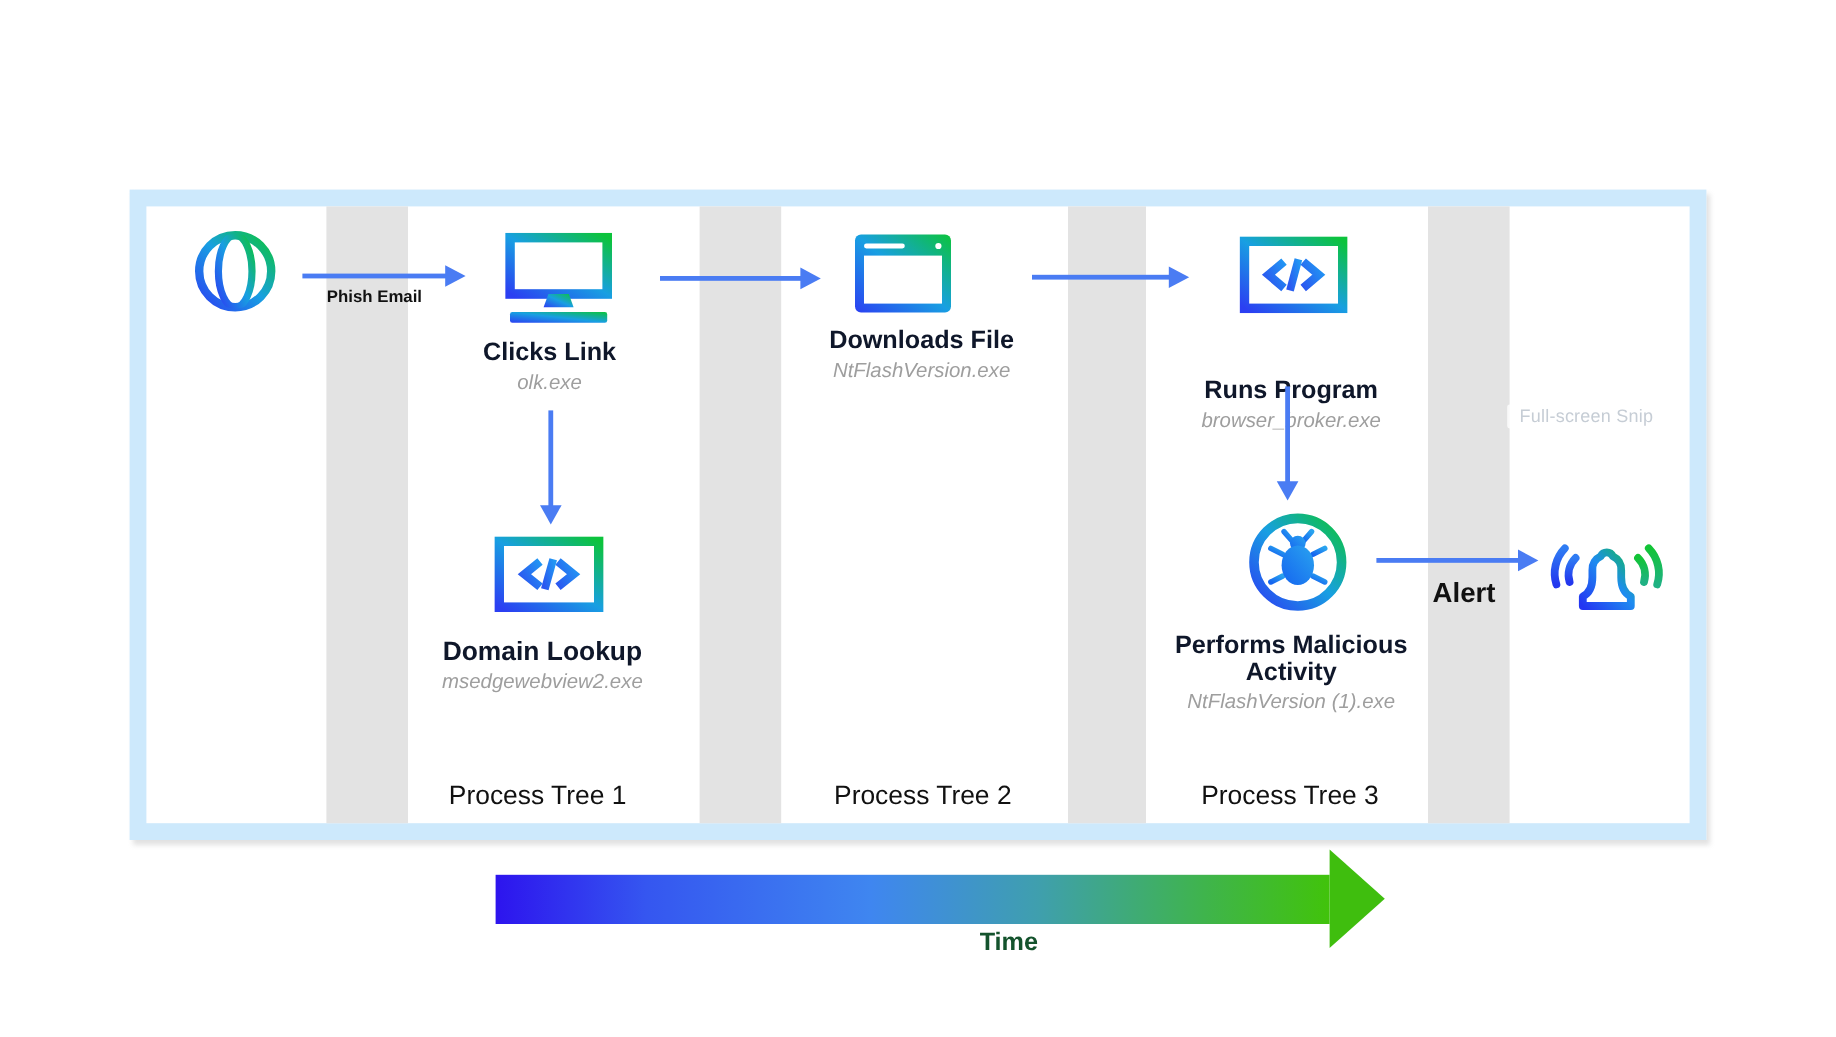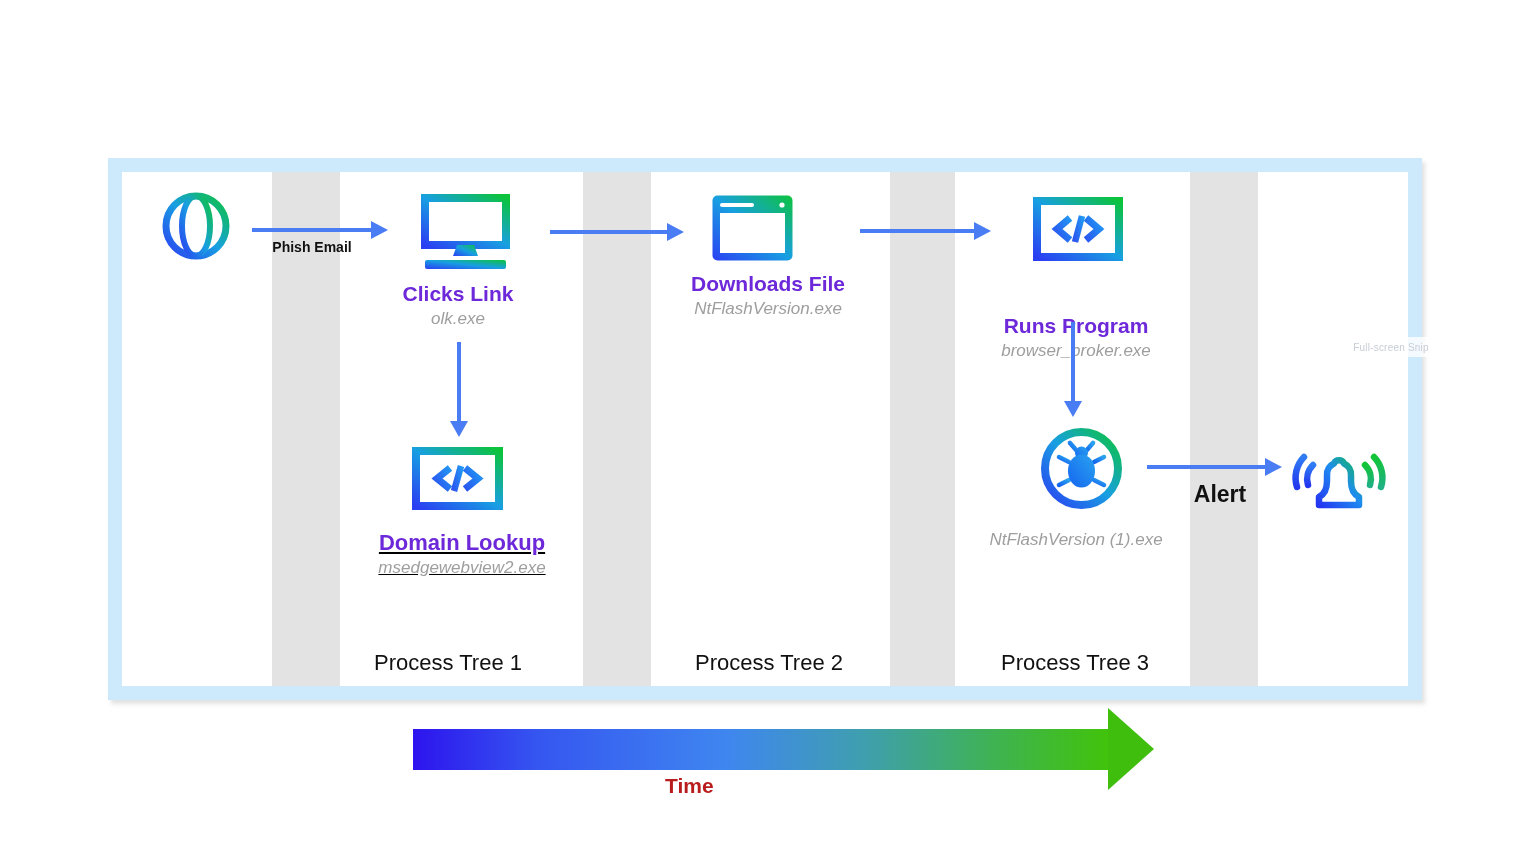--- a/index.html
+++ b/index.html
@@ -8,21 +8,21 @@
     font-family:"Liberation Sans",sans-serif;overflow:hidden;
   }
   .abs{position:absolute;}
   .frame{
     left:108px;top:158px;width:1314px;height:542px;box-sizing:border-box;
     border:14px solid #cde9fc;background:#ffffff;
     box-shadow:3px 4px 4px rgba(150,150,150,.28);
   }
   .band{top:172px;height:514px;background:#e3e3e3;}
   .node-label{text-align:center;}
-  .title{font-weight:bold;color:#6d28d9;font-size:21px;line-height:1.08;}
+  .title{font-weight:bold;color:#0f172a;font-size:21px;line-height:1.08;}
   .title.lg{font-size:22px;}
   .process{font-style:italic;color:#9e9e9e;font-size:17px;margin-top:3px;}
   .lane-label{font-weight:normal;font-size:22px;color:#111;text-align:center;}
   .edge-label{font-weight:bold;font-size:14px;color:#111;text-align:center;}
   .edge-label.lg{font-size:23px;}
   .harrow{height:4px;background:#4a7cf3;}
   .harrow:after{
     content:"";position:absolute;right:-16px;top:-7px;width:0;height:0;
     border-left:17px solid #4a7cf3;border-top:9px solid transparent;border-bottom:9px solid transparent;
   }
@@ -32,24 +32,24 @@
     border-top:16px solid #4a7cf3;border-left:9px solid transparent;border-right:9px solid transparent;
   }
   .time-shaft{
     left:413px;top:729px;width:695px;height:41px;
     background:linear-gradient(90deg,#2d14ee 0%,#3556f0 18%,#3f86f0 45%,#3f9fae 65%,#3fb44c 85%,#41c30b 100%);
   }
   .time-head{
     left:1108px;top:708px;width:0;height:0;
     border-top:41px solid transparent;border-bottom:41px solid transparent;border-left:46px solid #3fbe0e;
   }
-  .time-label{left:665px;top:774px;width:200px;font-weight:bold;font-size:21px;color:#b91c1c;text-align:left;}
+  .time-label{left:665px;top:774px;width:200px;font-weight:bold;font-size:21px;color:#14532d;text-align:right;}
   .snip-tooltip{
-    left:1325px;top:337px;width:132px;height:20px;z-index:50;border-radius:2px;
-    background:rgba(255,255,255,.78);color:#c6cdd5;font-size:10px;
+    left:1256px;top:337px;width:132px;height:20px;z-index:50;border-radius:2px;
+    background:rgba(255,255,255,.78);color:#c6cdd5;font-size:15px;
     display:flex;align-items:center;justify-content:center;letter-spacing:.2px;
   }
   svg{display:block;}
 </style>
 </head>
 <body>
 
 <div class="abs frame"></div>
 
 <div class="abs band" style="left:272px;width:68px;"></div>
@@ -116,21 +116,21 @@
         <stop offset="0" stop-color="#2b56f0"></stop>
           <stop offset="1" stop-color="#2196f3"></stop>
       </linearGradient>
     </defs>
     <rect x="4" y="4" width="83" height="55" fill="#fff" stroke="url(#gCode1)" stroke-width="8"></rect>
     <polyline points="38,21 25,31.5 38,42" fill="none" stroke="url(#gGl1)" stroke-width="7"></polyline>
     <polyline points="53,21 66,31.5 53,42" fill="none" stroke="url(#gGl1)" stroke-width="7"></polyline>
     <line x1="49" y1="19" x2="42" y2="44" stroke="url(#gGl1)" stroke-width="6.5"></line>
   </svg>
 </span>
-<div class="abs node-label" style="left:352px;top:531px;width:220px;text-decoration:underline;">
+<div class="abs node-label" style="left:342px;top:531px;width:220px;">
   <div class="title lg">Domain Lookup</div>
   <div class="process">msedgewebview2.exe</div>
 </div>
 
 <div class="abs harrow" style="left:550px;top:230px;width:118px;"></div>
 
 <span class="abs" style="left:712px;top:195px;">
   <svg width="81" height="66" viewBox="0 0 81 66">
     <defs>
       <linearGradient id="gBrow" x1="0" y1="1" x2="1" y2="0">
@@ -200,20 +200,21 @@
         <line x1="32" y1="56" x2="22" y2="61"></line>
       <line x1="57" y1="38" x2="67" y2="33"></line>
         <line x1="58" y1="47" x2="69" y2="47"></line>
         <line x1="57" y1="56" x2="67" y2="61"></line>
     </g>
     <circle cx="44.5" cy="29" r="6.5" fill="url(#gBugB)"></circle>
     <ellipse cx="44.5" cy="47" rx="13.5" ry="16.5" fill="url(#gBugB)"></ellipse>
   </svg>
 </span>
 <div class="abs node-label" style="left:966px;top:527px;width:220px;">
+  <div class="title">Performs Malicious Activity</div>
   <div class="process">NtFlashVersion (1).exe</div>
 </div>
 
 <div class="abs harrow" style="left:1147px;top:465px;width:119px;"></div>
 <div class="abs edge-label lg" style="left:1170px;top:481px;width:100px;">Alert</div>
 
 <span class="abs" style="left:1291px;top:433px;">
   <svg width="96" height="86" viewBox="0 0 96 86">
     <defs>
       <linearGradient id="gBell" x1="0" y1="1" x2="1" y2="0">

